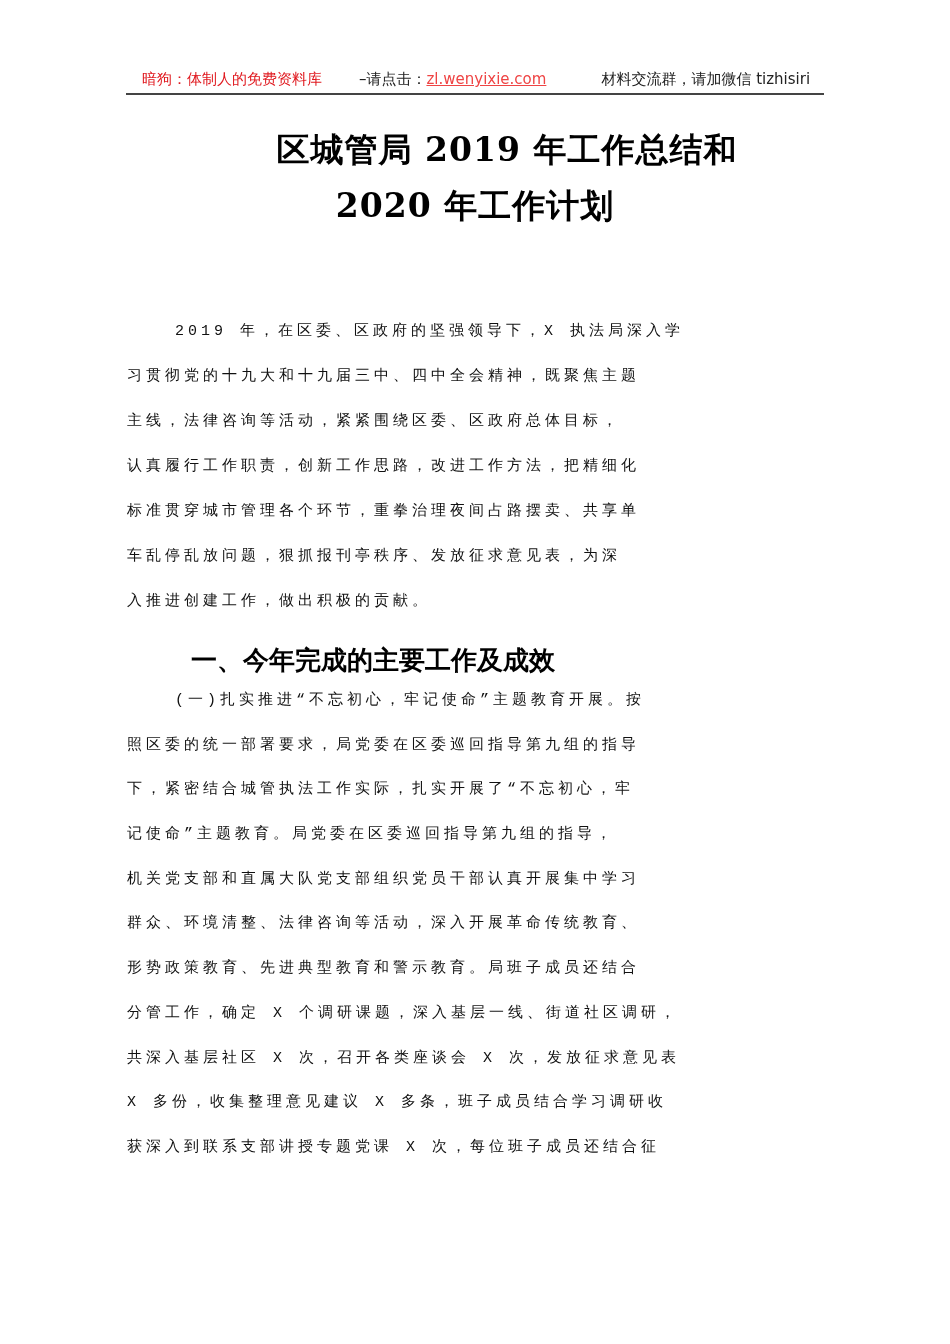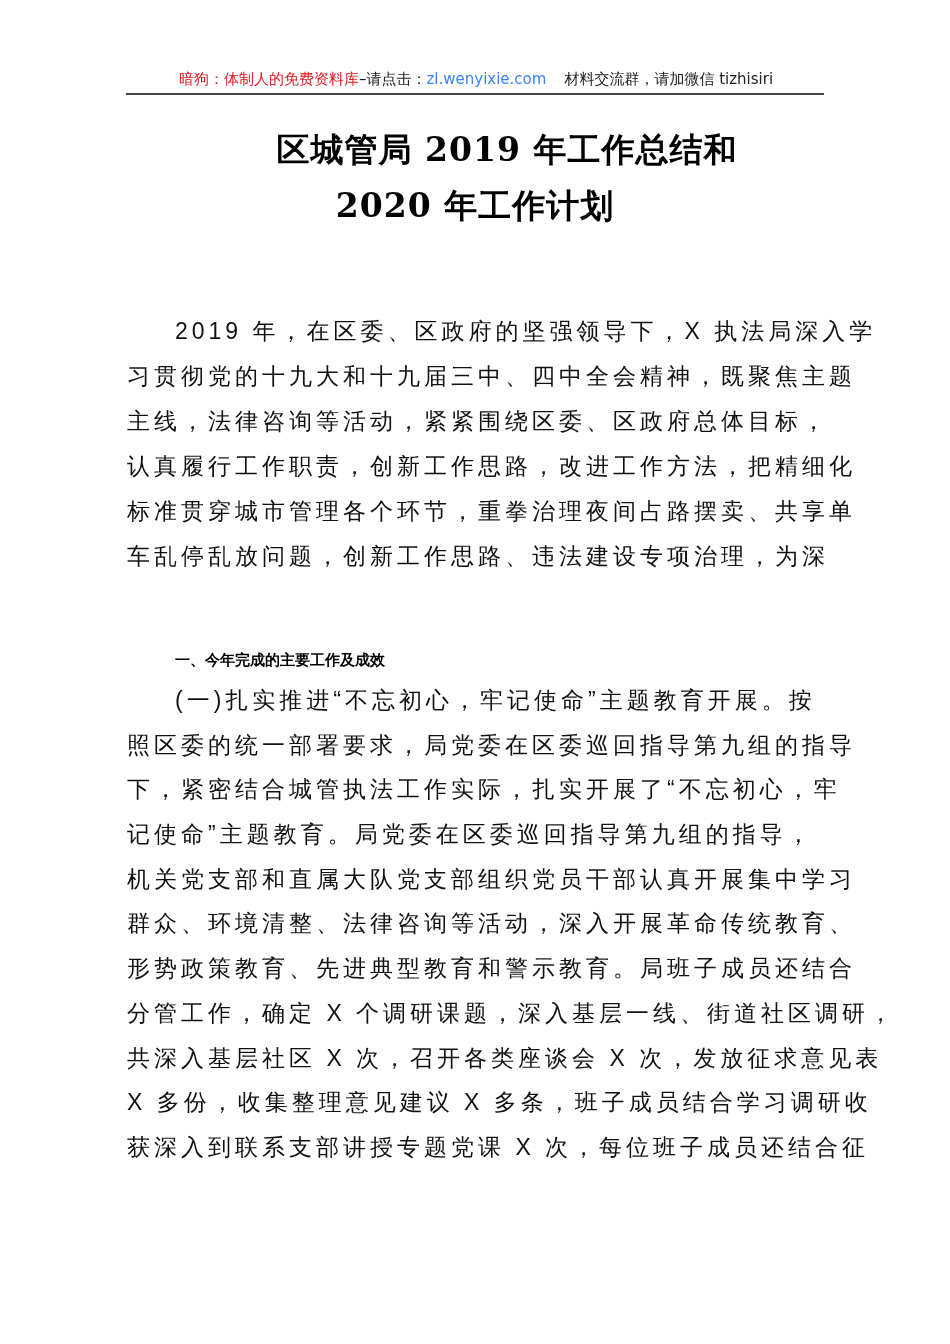--- a/index.html
+++ b/index.html
@@ -3,44 +3,44 @@
   <meta charset="utf-8">
   <style>
     html, body { margin: 0; padding: 0; background: #ffffff; }
     body { width: 950px; height: 1344px; position: relative; overflow: hidden; }
     .header {
       position: absolute; left: 128px; top: 66px; width: 696px; height: 26px;
       font-family: "DejaVu Sans", sans-serif; font-size: 15px; line-height: 26px;
       white-space: nowrap; text-align: center;
     }
     .header .red { color: #e0191f; margin-top: 28px; }
-    .header .dark { color: #222222; }
-    .header .link { color: #3b82f6; }
+    .header .dark { color: #222222; margin-left: 37px; }
+    .header .link { color: #ef4444; text-decoration: underline; }
     .header .gap { display: inline-block; width: 18px; }
     .header-rule {
       position: absolute; left: 126px; top: 93px; width: 698px; height: 2px;
       background: #444444;
     }
     .title {
       position: absolute; left: 0; width: 950px; text-align: center;
       font-family: "DejaVu Serif", serif; font-weight: bold; font-size: 33px;
       color: #000; line-height: 40px; letter-spacing: 1px;
     }
     .title.t1 { top: 130px; padding-left: 32px; }
     .title.t2 { top: 186px; }
     .body-text {
       position: absolute; left: 127px; width: 700px;
-      font-family: Liberation Sans, sans-serif; font-size: 23px; color: #111;
+      font-family: Liberation Mono, monospace; font-size: 15px; color: #111;
       line-height: 45px; letter-spacing: 4px; text-align: justify;
     }
     .line { display: block; white-space: nowrap; height: 45px; }
     .p1 { top: 309px; }
     .heading {
-      position: absolute; left: 175px; top: 640px;
-      font-family: "DejaVu Sans", sans-serif; font-weight: bold; font-size: 15px;
+      position: absolute; left: 191px; top: 640px;
+      font-family: "DejaVu Sans", sans-serif; font-weight: bold; font-size: 26px;
       color: #000; line-height: 40px;
     }
     .p2 { top: 670px; }
     .p2 .line { height: 44.7px; }
     .indent { padding-left: 48px; }
   </style>
 </head>
 <body>
 
 <div class="header">
@@ -50,21 +50,22 @@
 
 <div class="title t1">区城管局 2019 年工作总结和</div>
 <div class="title t2">2020 年工作计划</div>
 
 <div class="body-text p1">
   <span class="line indent">2019 年，在区委、区政府的坚强领导下，X 执法局深入学</span>
   <span class="line">习贯彻党的十九大和十九届三中、四中全会精神，既聚焦主题</span>
   <span class="line">主线，法律咨询等活动，紧紧围绕区委、区政府总体目标，</span>
   <span class="line">认真履行工作职责，创新工作思路，改进工作方法，把精细化</span>
   <span class="line">标准贯穿城市管理各个环节，重拳治理夜间占路摆卖、共享单</span>
-  <span class="line">车乱停乱放问题，创新工作思路、违法建设专项治理，为深</span>
+  <span class="line">车乱停乱放问题，狠抓报刊亭秩序、发放征求意见表，为深</span>
+  <span class="line">入推进创建工作，做出积极的贡献。</span>
 </div>
 
 <div class="heading">一、今年完成的主要工作及成效</div>
 
 <div class="body-text p2" style="top:678px;">
   <span class="line indent">(一)扎实推进“不忘初心，牢记使命”主题教育开展。按</span>
   <span class="line">照区委的统一部署要求，局党委在区委巡回指导第九组的指导</span>
   <span class="line">下，紧密结合城管执法工作实际，扎实开展了“不忘初心，牢</span>
   <span class="line">记使命”主题教育。局党委在区委巡回指导第九组的指导，</span>
   <span class="line">机关党支部和直属大队党支部组织党员干部认真开展集中学习</span>

